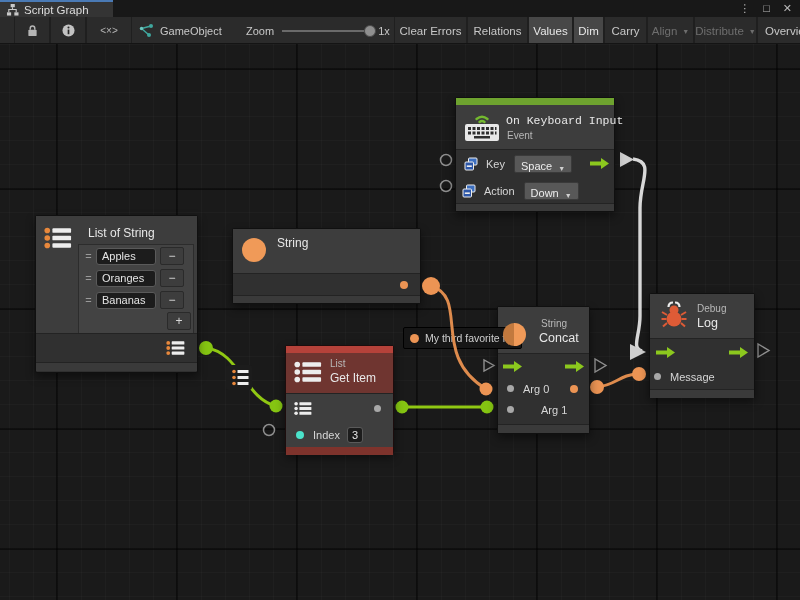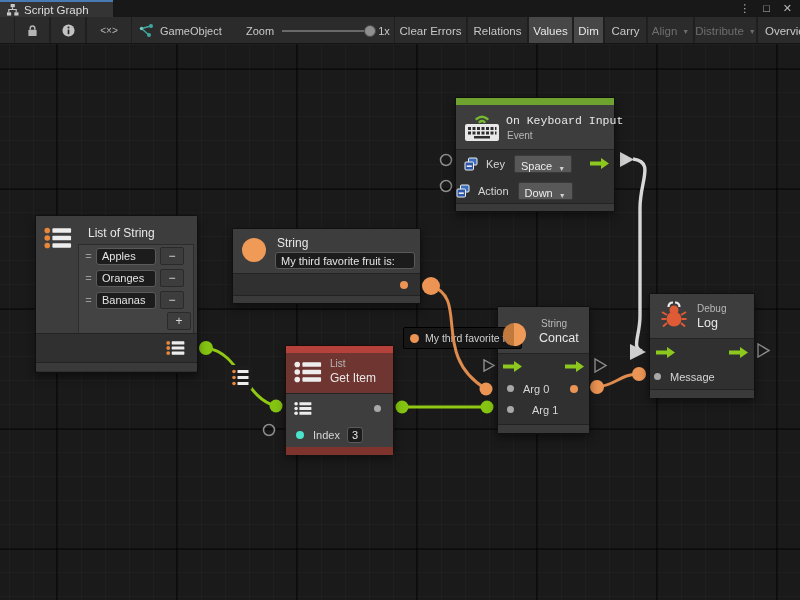--- a/index.html
+++ b/index.html
@@ -248,21 +248,21 @@
           <div class="dropdown" style="margin-left:9px;">
             <span>Space</span>
             <span class="dd">▼</span>
           </div>
           <span class="arrowport" style="position:absolute; right:5px;">
             <svg width="19" height="13" viewBox="0 0 19 13">
                 <polygon points="0,4.5 11,4.5 11,1 19,6.5 11,12 11,8.5 0,8.5" fill="#8cc81e"></polygon>
               </svg>
           </span>
         </div>
-        <div class="prow" style="height:27px; padding-left:0;">
+        <div class="prow" style="height:27px; padding-left:6px;">
           <span style="line-height:0;">
             <svg width="14" height="14" viewBox="0 0 14 14">
                 <rect x="4.5" y="1" width="8.5" height="7" rx="1" fill="#3d6fbf" stroke="#ededed" stroke-width="1"></rect>
                 <rect x="1" y="5" width="8.5" height="8" rx="1" fill="#2d57a8" stroke="#ededed" stroke-width="1"></rect>
                 <rect x="2.8" y="8.4" width="5" height="1.6" fill="#ededed"></rect>
               </svg>
           </span>
           <span class="plabel" style="margin-left:8px;">Action</span>
           <div class="dropdown" style="margin-left:9px;">
             <span>Down</span>
@@ -319,21 +319,20 @@
           </svg>
         </span>
       </div>
       <div class="nfoot" style="height:9px;"></div>
     </div>
 
     <div class="node" style="left:232px; top:184px; width:189px; height:76px;">
       <div class="nhead" style="height:44px;">
         <span style="position:absolute; left:9px; top:9px; width:24px; height:24px; border-radius:50%; background:#f09a58;"></span>
         <span class="title" style="position:absolute; left:44px; top:7px;">String</span>
-        <div class="field" style="position:absolute; left:42px; top:23px; width:140px;">My third favorite fruit is:</div>
       </div>
       <div class="nbody" style="height:22px;">
         <span class="dot orange" style="position:absolute; right:12px; top:7px;"></span>
       </div>
       <div class="nfoot" style="height:8px;"></div>
     </div>
 
     <div class="node" style="left:285px; top:301px; width:109px; height:109px; border-color:#1c0d0d;">
       <div class="strip" style="height:7px; background:#b5423a;"></div>
       <div class="nhead" style="height:40px; background:#6f3530;">
@@ -391,21 +390,21 @@
               </svg>
           </span>
         </div>
         <div class="prow" style="height:21px; padding-left:9px;">
           <span class="dot gray"></span>
           <span class="plabel" style="margin-left:9px;">Arg 0</span>
           <span class="dot orange" style="position:absolute; right:11px;"></span>
         </div>
         <div class="prow" style="height:21px; padding-left:9px;">
           <span class="dot gray"></span>
-          <span class="plabel" style="margin-left:18px;">Arg 1</span>
+          <span class="plabel" style="margin-left:27px;">Arg 1</span>
         </div>
       </div>
       <div class="nfoot" style="height:9px;"></div>
     </div>
 
     <div class="node" style="left:649px; top:249px; width:106px; height:105px;">
       <div class="nhead" style="height:44px;">
         <span style="position:absolute; left:10px; top:7px; line-height:0;">
           <svg width="28" height="27" viewBox="0 0 28 27">
             <path d="M8.5 6 Q8.5 1.5 13 1.5" stroke="#ededed" stroke-width="2.2" fill="none"></path>

